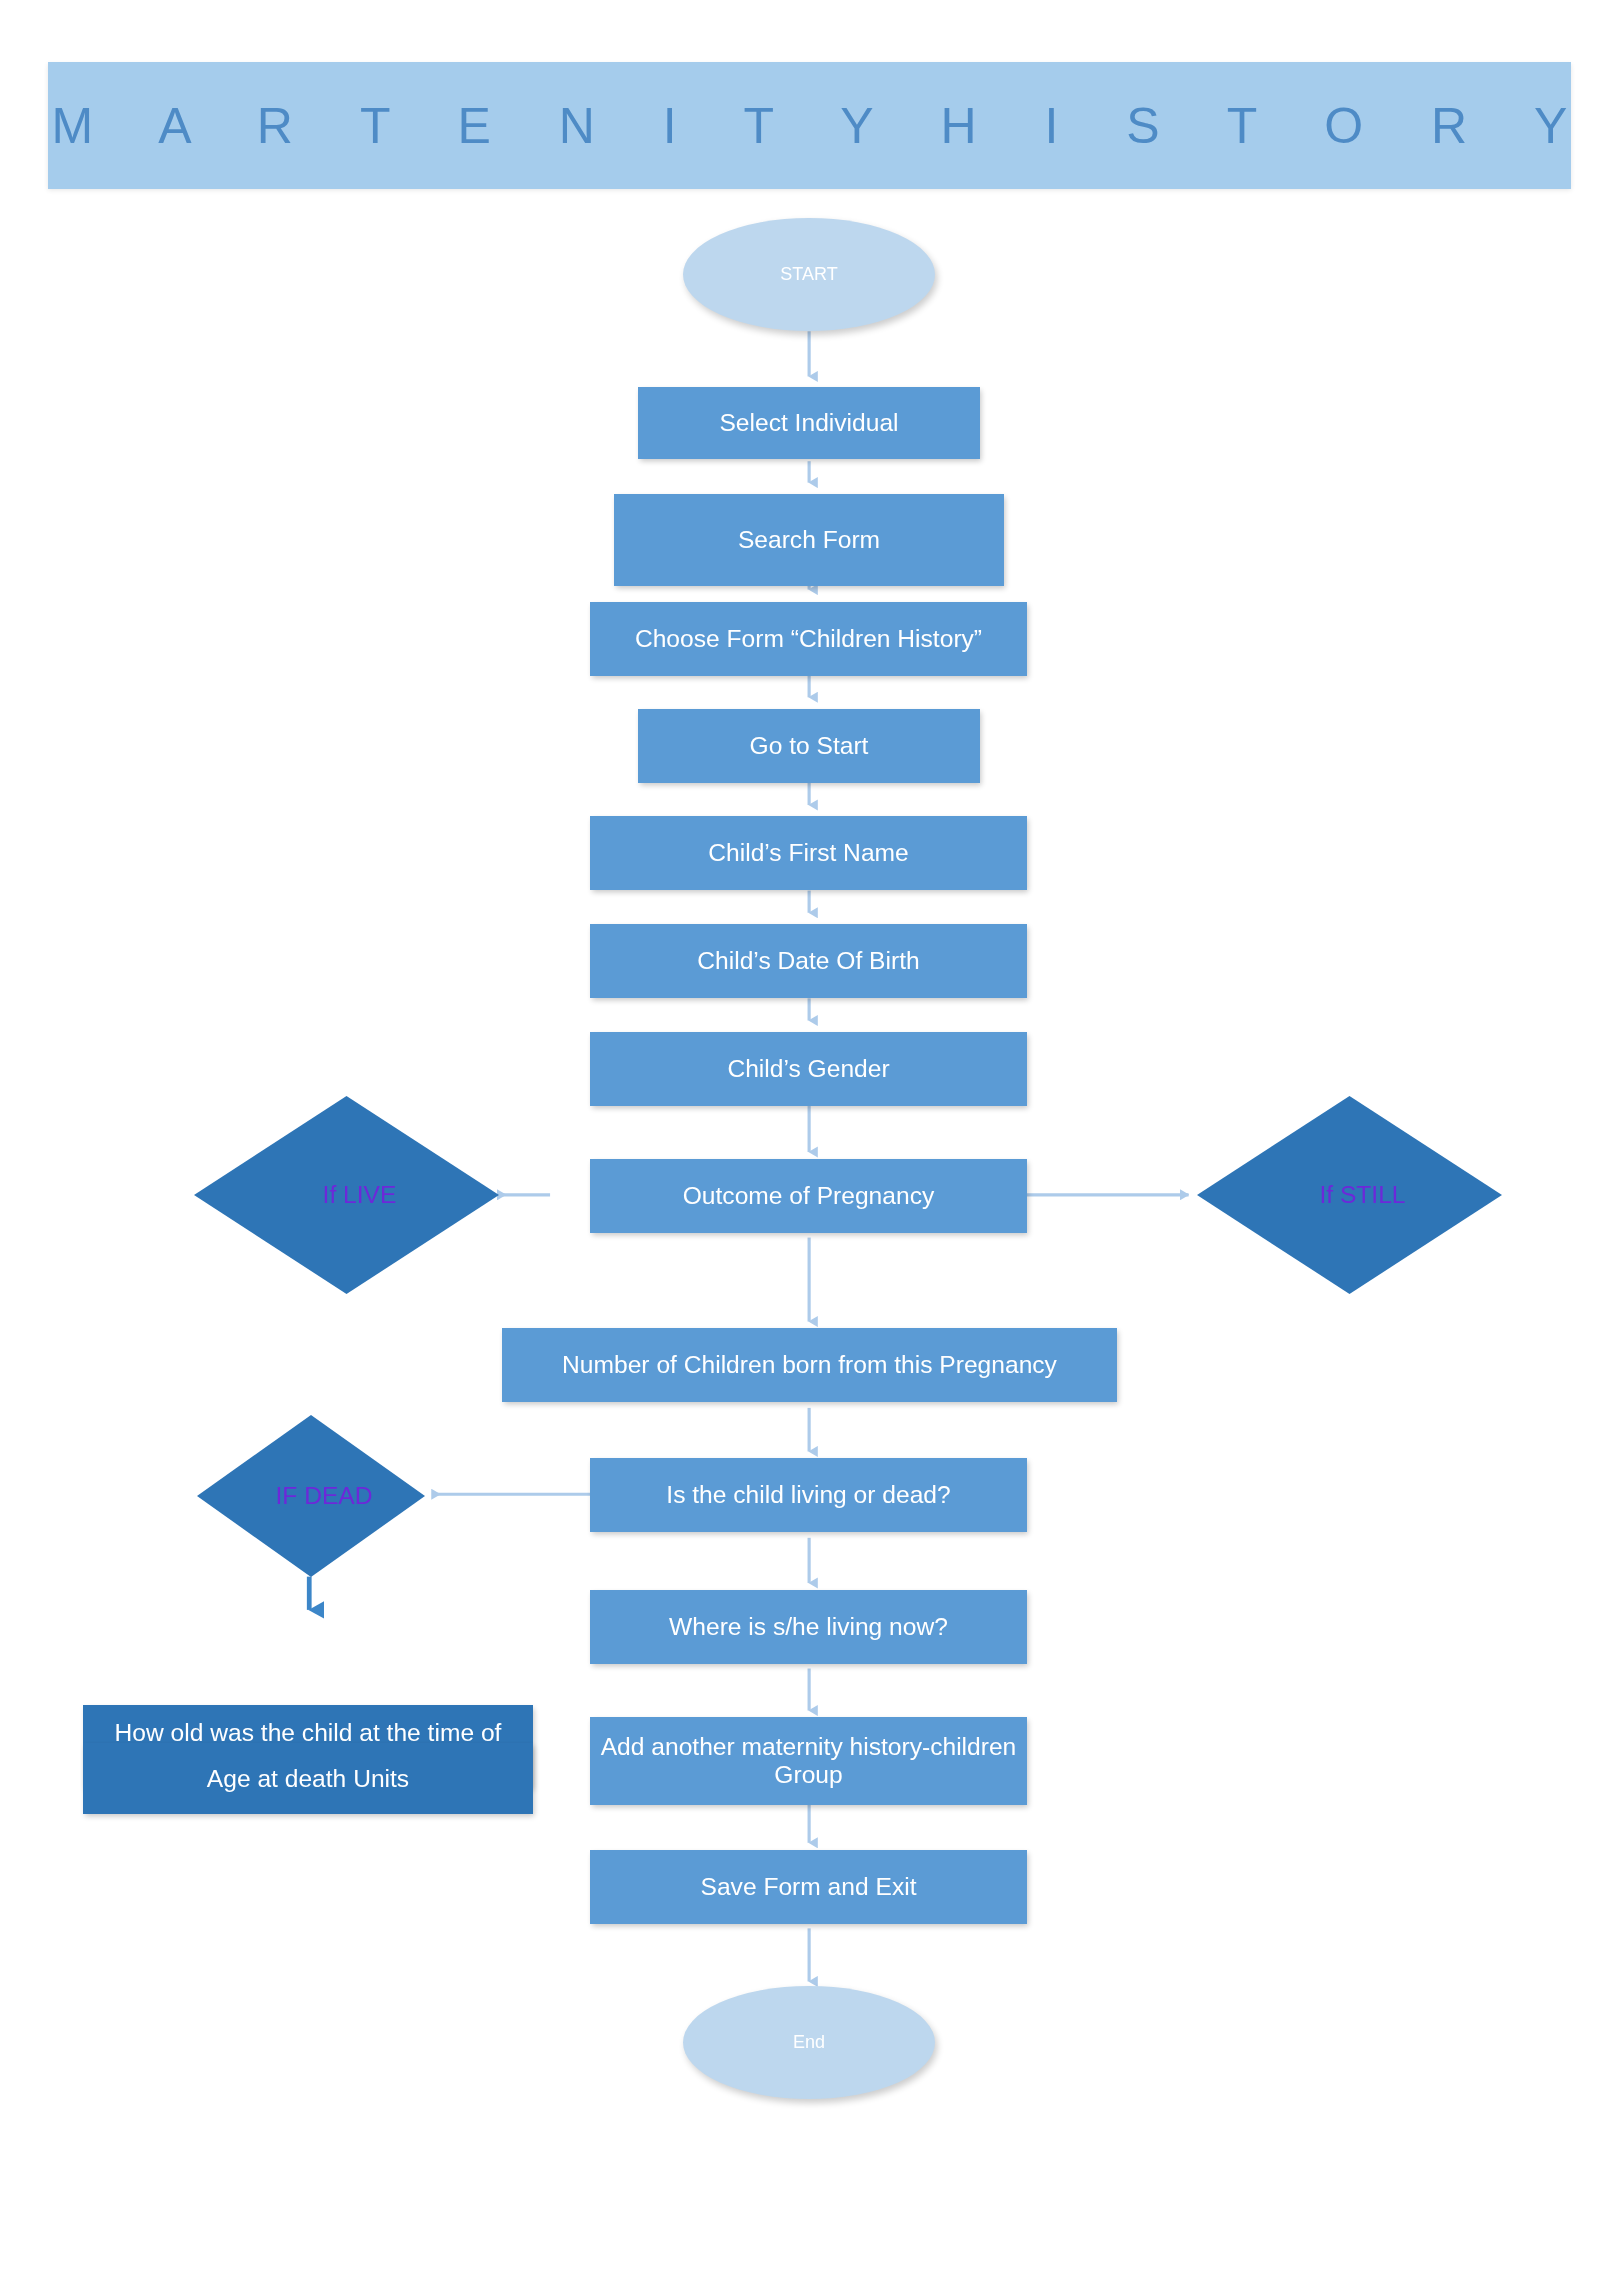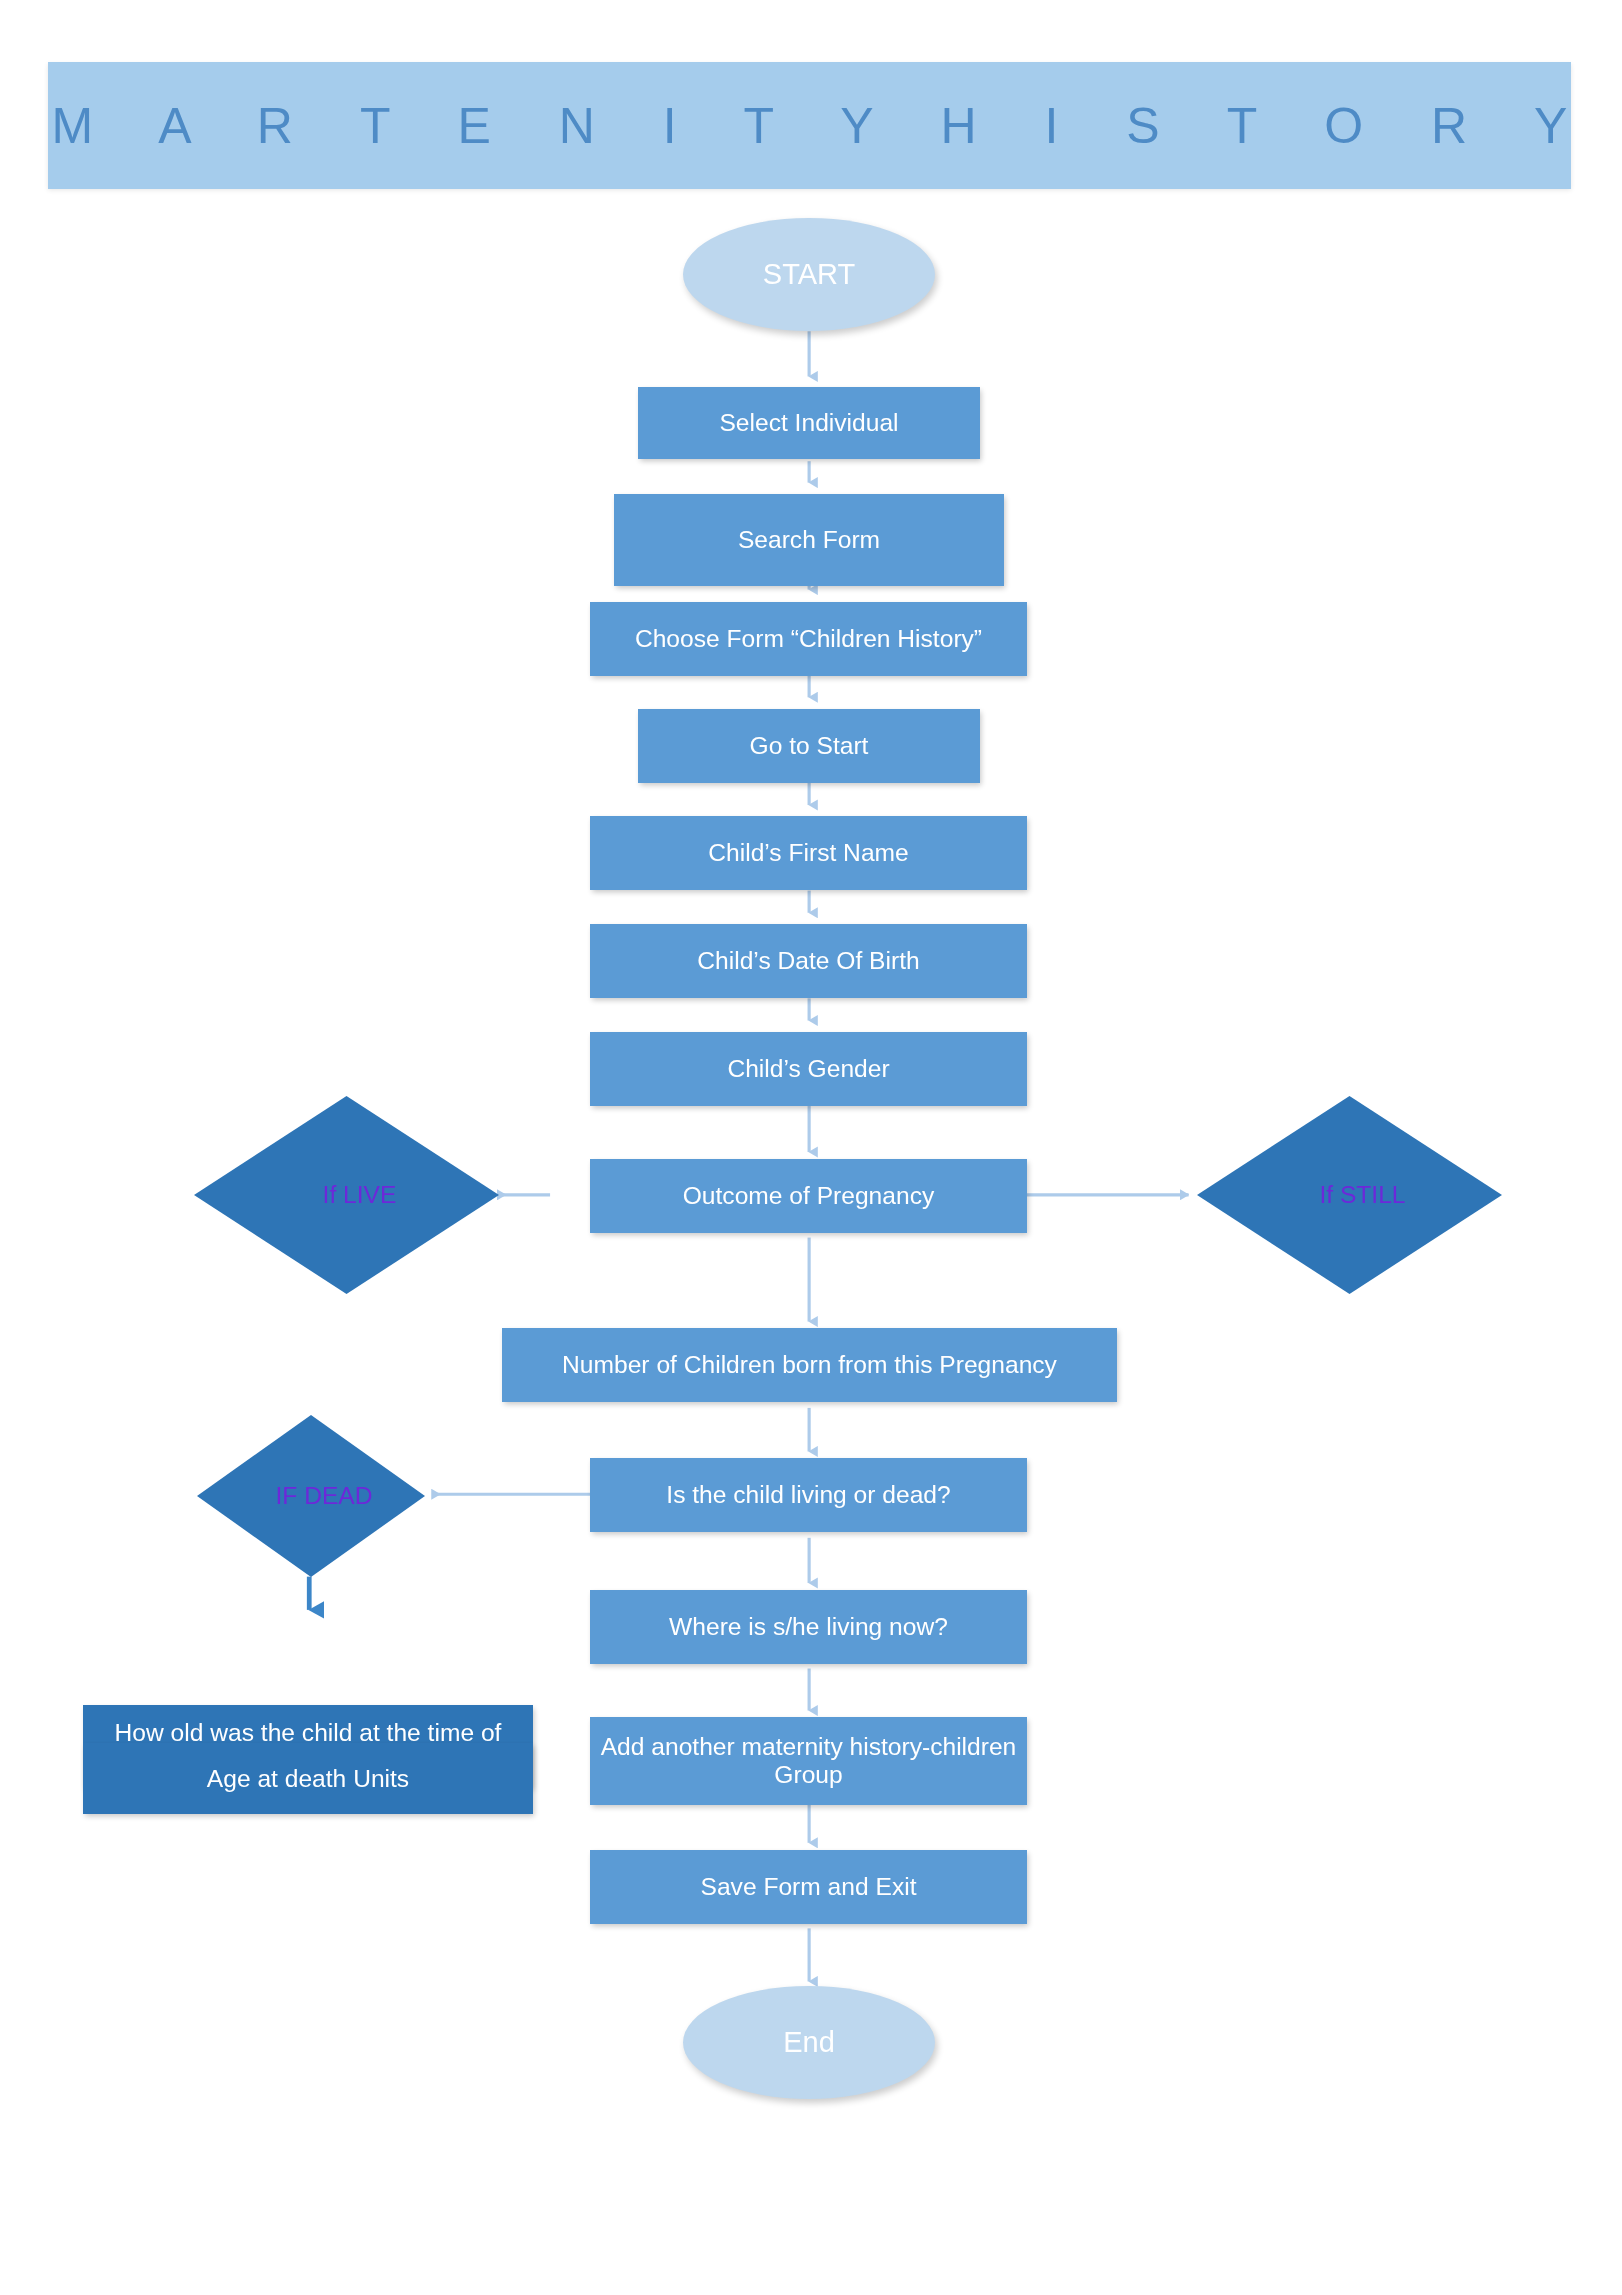--- a/index.html
+++ b/index.html
@@ -69,21 +69,21 @@
   .proc-dark {
     background: #2E75B6;
     font-size: 24.6px;
     padding: 3.2px 8px;
     box-shadow: 2.4px 3.2px 5.5px rgba(0,0,0,0.22);
   }
 
   .term {
     background: #BDD7EE;
     border-radius: 50%;
-    font-size: 29px;
+    font-size: 18px;
     color: #ffffff;
     box-shadow: 2.4px 4px 7.1px rgba(0,0,0,0.20);
   }
 
   .diamond-wrap {
     position: absolute;
   }
   .diamond-shape {
     position: absolute;
     left: 0; top: 0;

